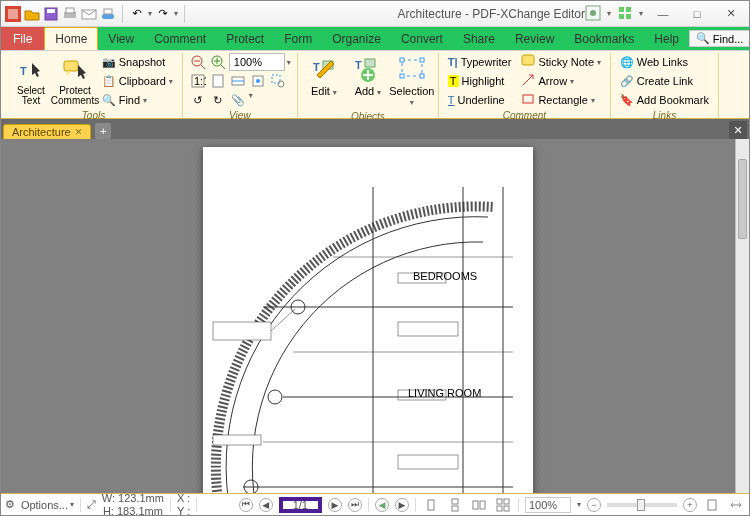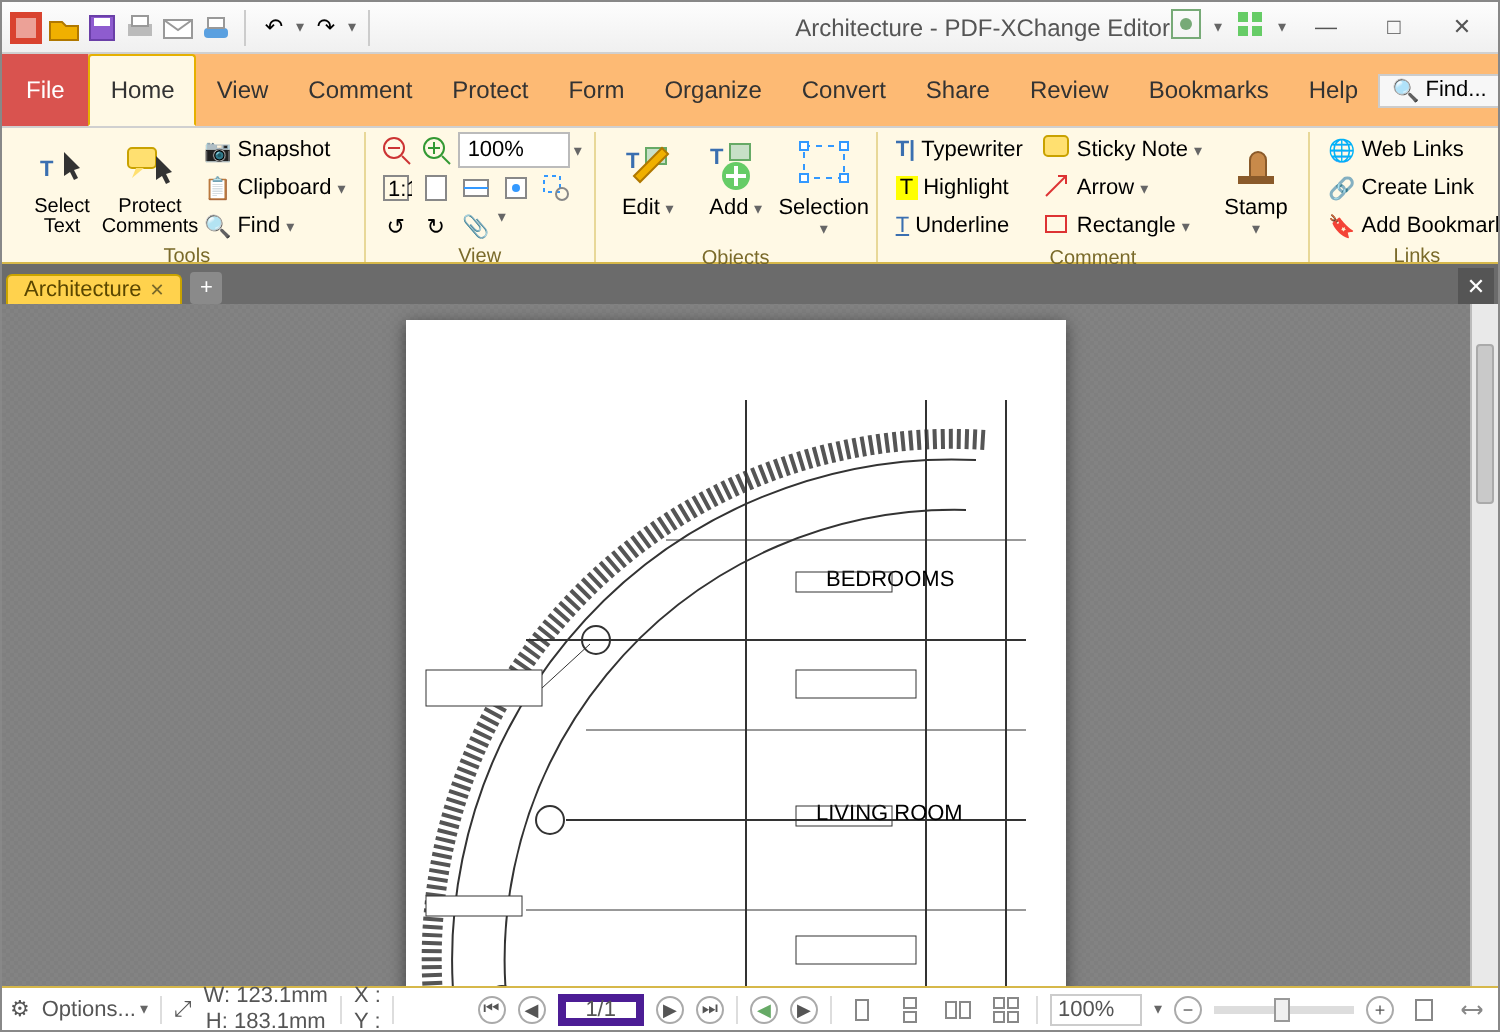--- a/index.html
+++ b/index.html
@@ -8,32 +8,32 @@
 
 .titlebar { height: 26px; background: linear-gradient(#fdfdfd,#f0f0f0); border-bottom: 1px solid #d0d0d0; display: flex; align-items: center; }
 .qat { display: flex; align-items: center; gap: 3px; padding: 0 4px; }
 .qat .ico { width: 16px; height: 16px; display: flex; align-items: center; justify-content: center; }
 .qat-sep { width: 1px; height: 18px; background: #ccc; margin: 0 3px; }
 .title-text { flex: 1; text-align: right; color: #555; font-size: 12px; }
 .title-right { display: flex; align-items: center; gap: 6px; padding-right: 4px; }
 .winbtn { width: 28px; height: 20px; display: flex; align-items: center; justify-content: center; color: #555; }
 
 
-.menubar { height: 37px; display: flex; align-items: stretch; border-bottom: 1px solid #d0d0d0; background: #fdba74; }
+.menubar { height: 24px; display: flex; align-items: stretch; border-bottom: 1px solid #d0d0d0; background: #22c55e; }
 .file-tab { background: #d9534f; color: #fff; padding: 0 12px; display: flex; align-items: center; font-size: 12px; }
 .menu-item { padding: 0 10px; display: flex; align-items: center; color: #333; font-size: 12px; }
 .menu-item.active { border: 1px solid #e5b000; border-bottom: 1px solid #fff9e5; background: #fff9e5; border-radius: 2px 2px 0 0; }
 .menu-right { margin-left: auto; display: flex; align-items: center; gap: 4px; padding-right: 6px; }
 .searchbtn { border: 1px solid #ccc; padding: 1px 6px; background: #f7f7f7; display: flex; align-items: center; gap: 3px; }
 
 
 .ribbon { height: 68px; background: #fff9e5; border-bottom: 1px solid #d6b84a; display: flex; align-items: stretch; padding: 2px 4px 0 4px; }
 .group { display: flex; flex-direction: column; align-items: center; border-right: 1px solid #e8d898; padding: 0 6px; }
 .group-body { flex: 1; display: flex; align-items: flex-start; gap: 4px; }
-.group-label { font-size: 10px; color: #7a6a2a; padding: 1px 0 2px; }
+.group-label { font-size: 10px; color: #7a6a2a; padding: 1px 0 2px; font-style: italic; }
 .bigbtn { width: 40px; display: flex; flex-direction: column; align-items: center; gap: 2px; padding: 2px; border: 1px solid transparent; border-radius: 2px; }
 .bigbtn.sel { background: #ffe08a; border: 1px solid #e5b000; }
 .bigbtn .bicon { width: 28px; height: 28px; display: flex; align-items: center; justify-content: center; }
 .bigbtn .blabel { font-size: 10px; text-align: center; line-height: 1; }
 .stack { display: flex; flex-direction: column; gap: 1px; }
 .smallbtn { display: flex; align-items: center; gap: 3px; padding: 1px 3px; height: 18px; white-space: nowrap; }
 .zoom-row { display: flex; align-items: center; gap: 2px; }
 .zoom-input { width: 56px; height: 18px; border: 1px solid #bbb; background: #fff; text-align: left; padding: 0 4px; }
 .iconrow { display: flex; gap: 2px; }
 .sqico { width: 18px; height: 18px; display: flex; align-items: center; justify-content: center; }
@@ -335,29 +335,20 @@
             <span class="chev">▾</span>
           </div>
         <div class="smallbtn">
             <span><svg width="14" height="14">
                 <rect x="2" y="3" width="10" height="8" fill="none" stroke="#d33"></rect>
               </svg></span>
             <span>Rectangle</span>
             <span class="chev">▾</span>
           </div>
       </div>
-      <div class="bigbtn">
-        <div class="bicon">
-            <svg width="26" height="26">
-              <rect x="4" y="18" width="18" height="4" fill="#8a5a2a"></rect>
-              <path d="M10 18V10a4 4 0 118 0v8" fill="#c88a4a" stroke="#8a5a2a"></path>
-            </svg>
-          </div>
-        <div class="blabel"><span>Stamp</span> <span class="chev">▾</span></div>
-      </div>
     </div>
     <div class="group-label">Comment</div>
   </div>
 
   <div class="group">
     <div class="group-body">
       <div class="stack">
         <div class="smallbtn">
             <span>🌐</span>
             <span>Web Links</span>

